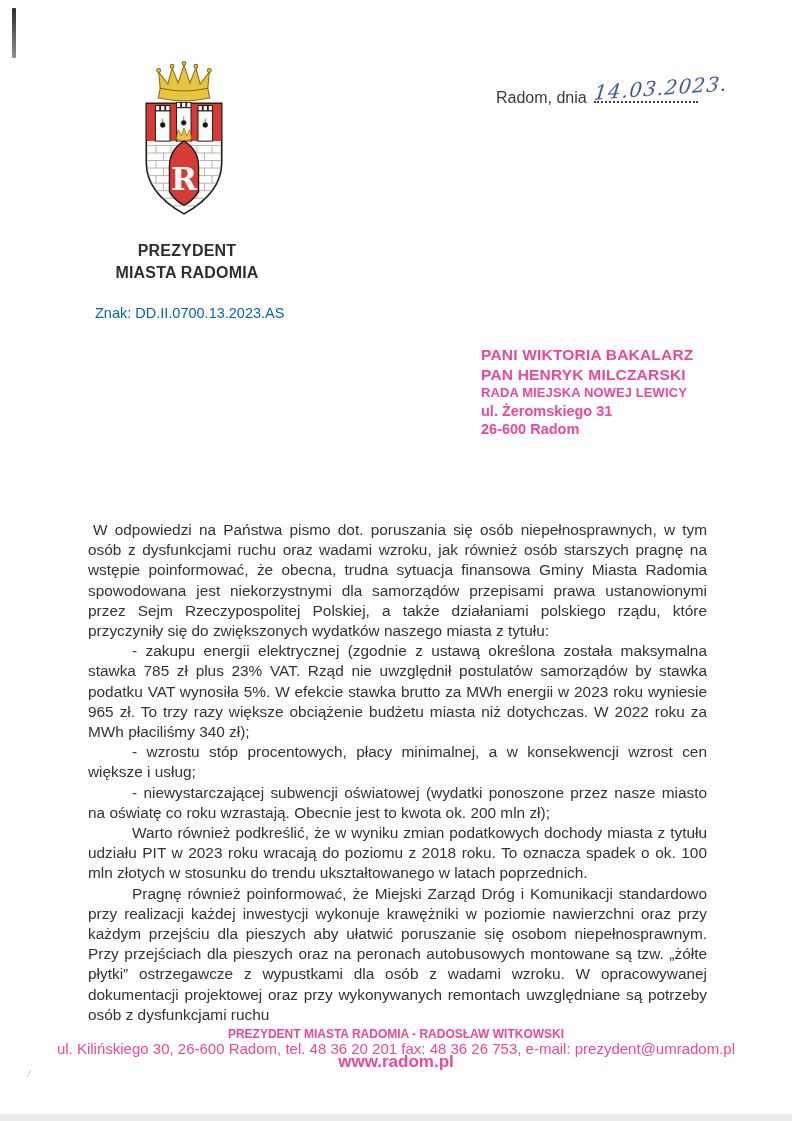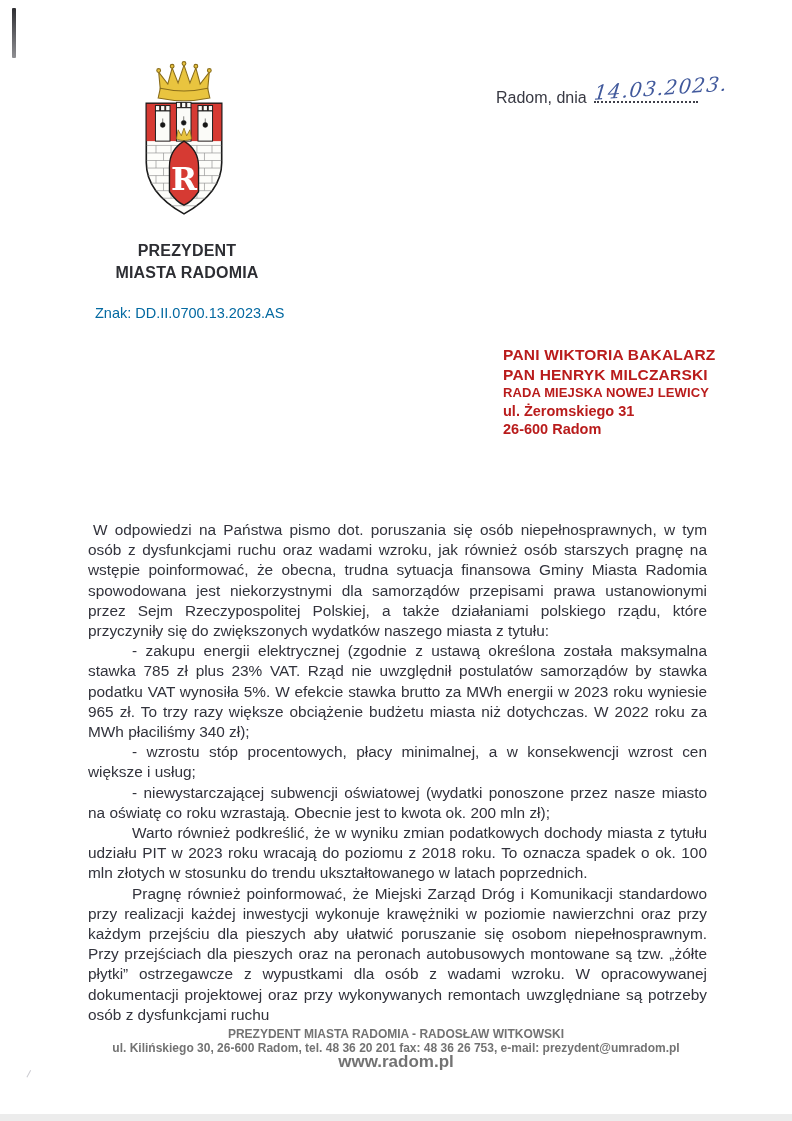--- a/index.html
+++ b/index.html
@@ -21,36 +21,36 @@
     font-weight:bold; font-size:16px; line-height:22px; letter-spacing:.2px; color:#2d2e33; }
   .date-line { position:absolute; left:496px; top:88px; font-size:16px; color:#383943; white-space:nowrap; }
   .date-dots { display:inline-block; width:104px; height:13px; border-bottom:2px dotted #3f404a; margin-left:3px; }
   .date-hand { position:absolute; left:98px; top:-12px; font-size:20px; font-style:italic;
     font-family:"DejaVu Serif", serif; color:#41599c; letter-spacing:1.2px;
     transform:rotate(-4deg) skewX(-10deg); white-space:nowrap; }
 
   .znak { position:absolute; left:95px; top:305px; font-size:14.5px; color:#0369a1; }
 
   
-  .addressee { position:absolute; left:503px; top:345px; font-weight:bold; color:#b91c1c; }
+  .addressee { position:absolute; left:481px; top:345px; font-weight:bold; color:#ec4899; }
   .addr-lg { font-size:15.5px; line-height:19.5px; letter-spacing:.2px; }
   .addr-sm { font-size:13px;   line-height:17.5px; letter-spacing:.1px; }
   .addr-md { font-size:14.5px; line-height:18px; }
 
   
   .body { position:absolute; left:88px; top:520px; width:619px;
     font-size:15.4px; line-height:20.2px; text-align:justify; color:#32333c; }
   .body p { margin:0; }
   .p-indent-sm { text-indent:5px; }
   .p-indent { text-indent:44px; }
 
   
-  .footer { position:absolute; left:0; top:1028px; width:792px; text-align:center; color:#737373; }
+  .footer { position:absolute; left:0; top:1028px; width:792px; text-align:center; color:#ec4899; }
   .footer-line1 { font-weight:bold; font-size:12px;   line-height:13.5px; }
-  .footer-line2 { font-size:12px; line-height:13.5px;font-weight:bold; }
+  .footer-line2 { font-size:15px; line-height:13.5px; }
   .footer-line3 { font-weight:bold; font-size:17px; line-height:13.5px; }
 </style>
 </head>
 <body>
 
 <div class="page">
 
   <div class="scan-artifact"></div>
 
   <div class="crest">

